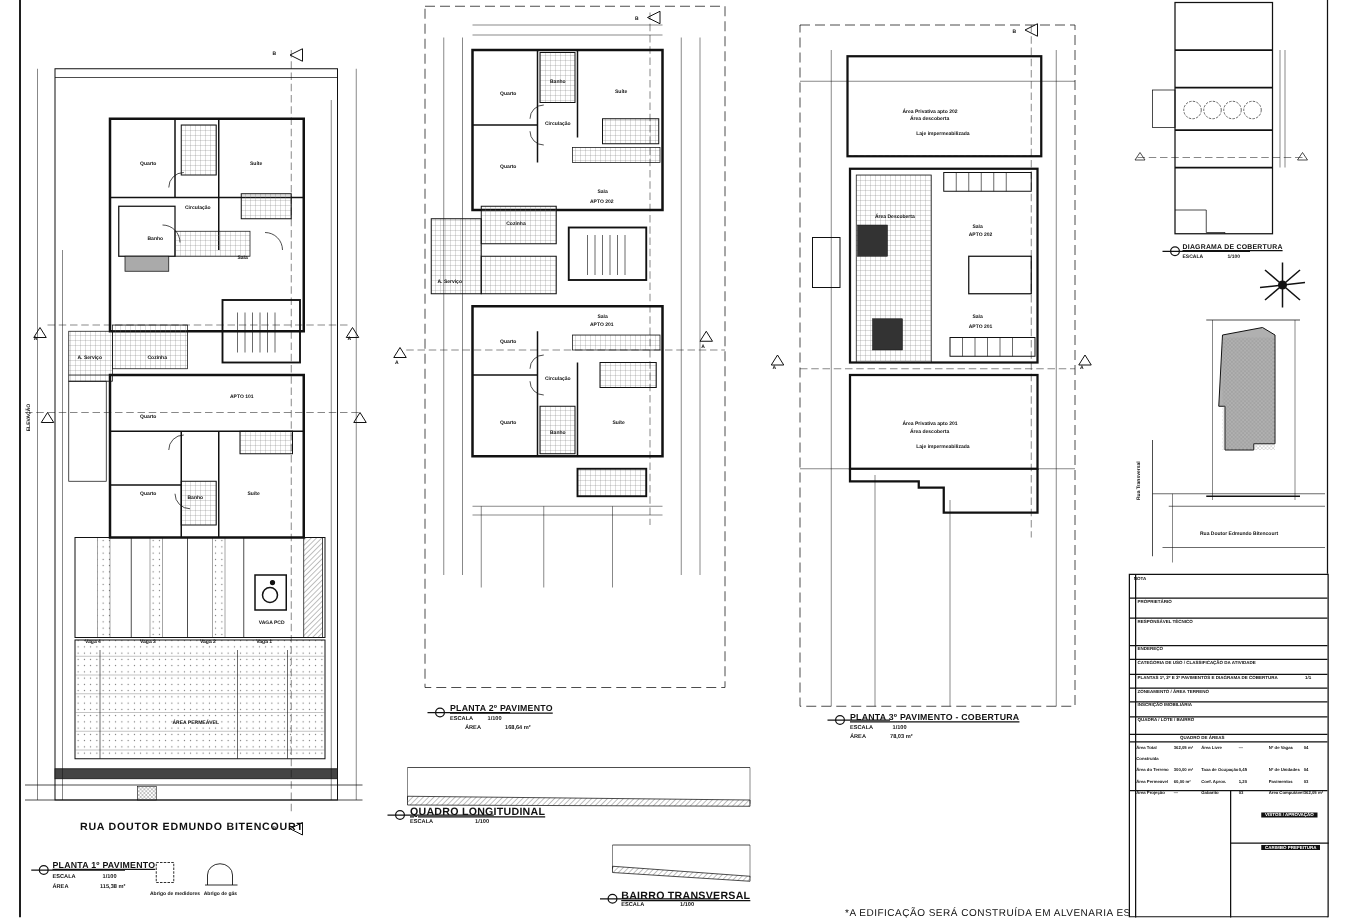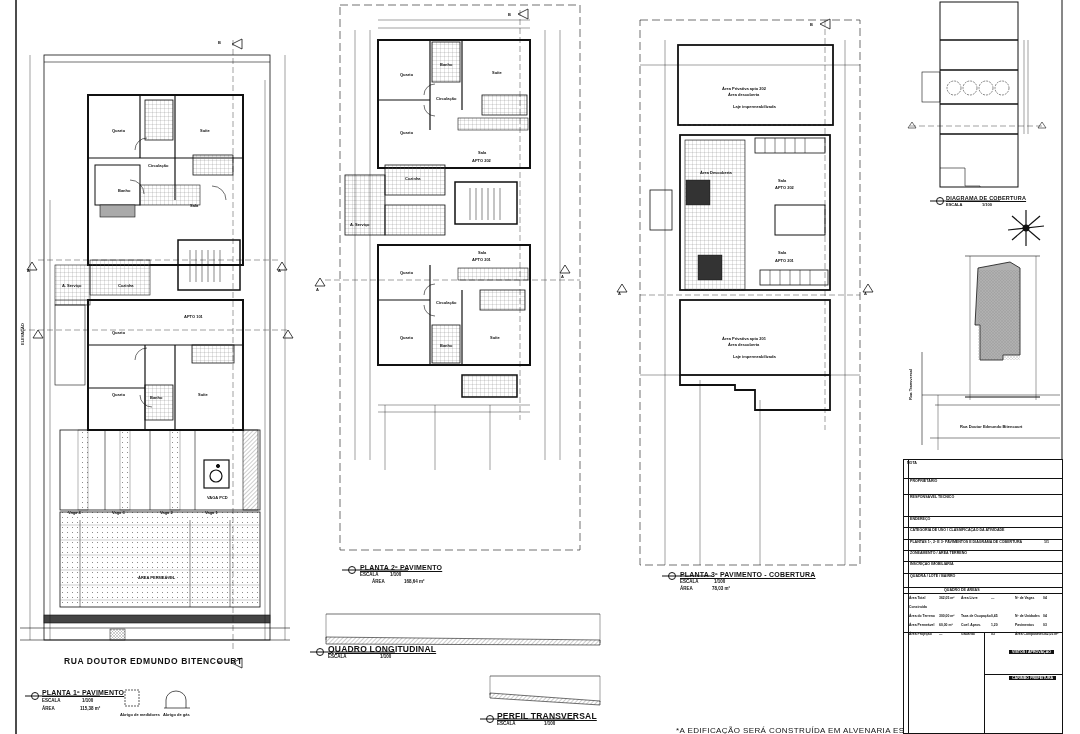--- a/index.html
+++ b/index.html
@@ -386,21 +386,21 @@
 
 <div class="lbl title" style="left:680px;top:571px">PLANTA 3º PAVIMENTO - COBERTURA</div>
 <div class="lbl sub" style="left:680px;top:579px">ESCALA</div>
 <div class="lbl sub" style="left:714px;top:579px">1/100</div>
 <div class="lbl sub" style="left:680px;top:586px">ÁREA</div>
 <div class="lbl sub" style="left:712px;top:586px">78,03 m²</div>
 
 <div class="lbl title" style="left:328px;top:644px;font-size:8.5px">QUADRO LONGITUDINAL</div>
 <div class="lbl sub" style="left:328px;top:654px">ESCALA</div>
 <div class="lbl sub" style="left:380px;top:654px">1/100</div>
-<div class="lbl title" style="left:497px;top:711px;font-size:8.5px">PERFIL TRANSVERSAL</div>
+<div class="lbl title" style="left:497px;top:711px;font-size:8.5px">BAIRRO TRANSVERSAL</div>
 <div class="lbl sub" style="left:497px;top:721px">ESCALA</div>
 <div class="lbl sub" style="left:544px;top:721px">1/100</div>
 
 <div class="lbl title" style="left:946px;top:195px;font-size:5.5px">DIAGRAMA DE COBERTURA</div>
 <div class="lbl sub" style="left:946px;top:202px;font-size:4px">ESCALA</div>
 <div class="lbl sub" style="left:982px;top:202px;font-size:4px">1/100</div>
 
 <div class="lbl tiny" style="left:960px;top:424px">Rua Doutor Edmundo Bitencourt</div>
 <div class="lbl tiny" style="left:908px;top:400px;transform:rotate(-90deg);transform-origin:left top">Rua Transversal</div>
 

